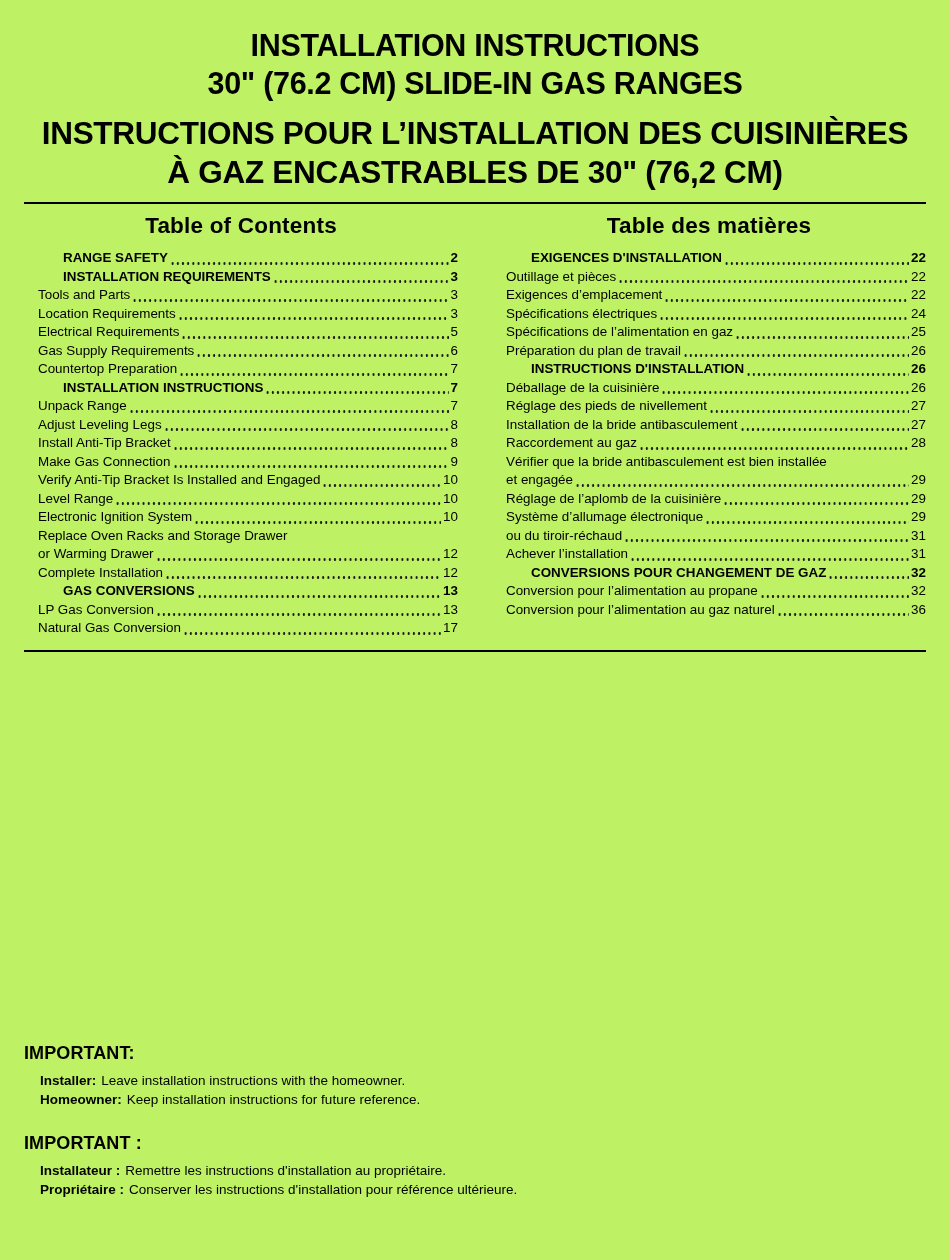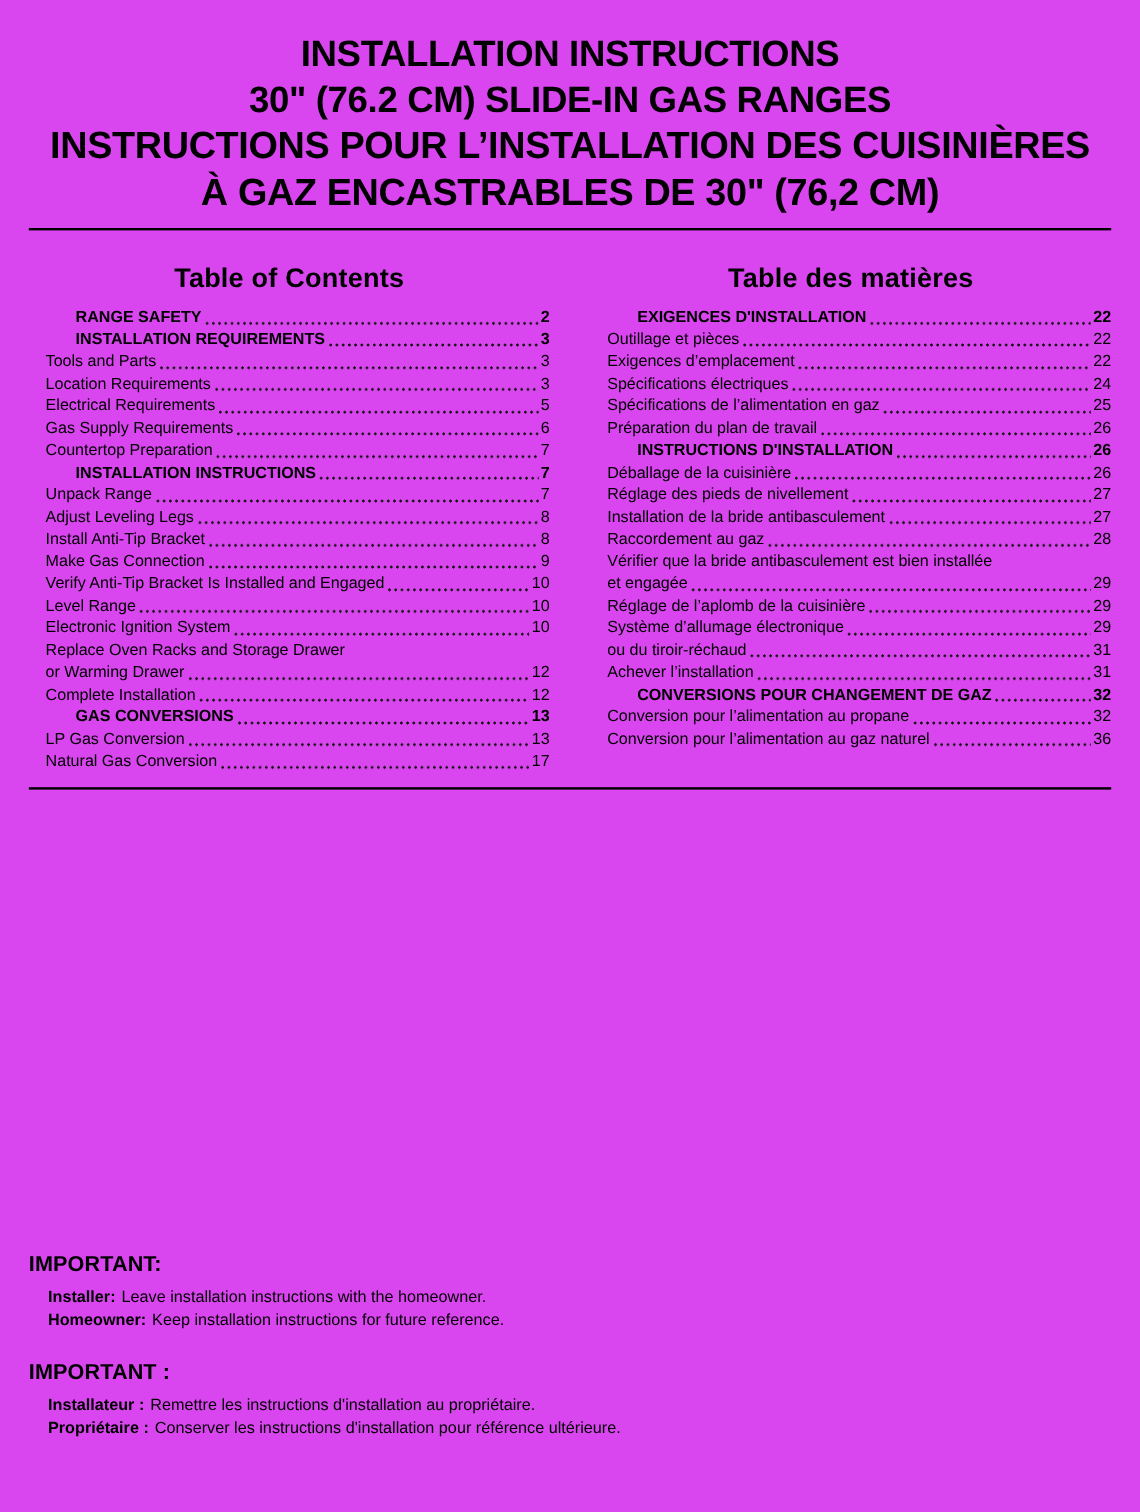--- a/index.html
+++ b/index.html
@@ -1,45 +1,45 @@
 <!DOCTYPE html>
 <html><head>
 <meta charset="utf-8">
 <style>
   html, body { margin: 0; padding: 0; background: #ffffff; }
   .page {
     width: 950px; height: 1260px;
     position: relative;
-    background: #d946ef;
+    background: #bef264;
     color: #000;
     font-family: "Liberation Sans", sans-serif;
     overflow: hidden;
   }
   .title-block {
     padding-top: 26px;
     text-align: center;
     font-weight: bold;
     letter-spacing: -0.3px;
   }
   .title-en { font-size: 30.5px; line-height: 38px; }
-  .title-fr { font-size: 31.5px; line-height: 39px; }
+  .title-fr { font-size: 31.5px; line-height: 39px; margin-top: 12px; }
   .rule { height: 2px; background: #000; margin: 0 24px; }
   .rule-top { margin-top: 10px; }
   .toc-wrap {
     display: flex;
     gap: 34px;
     padding: 6px 24px 12px 24px;
   }
   .toc-col { flex: 1; min-width: 0; }
   .toc-title {
     text-align: center;
     font-size: 22.5px;
     font-weight: bold;
     letter-spacing: 0.2px;
-    margin: 21px 0 10px 0;
+    margin: 3px 0 10px 0;
   }
   .toc-row {
     display: flex;
     font-size: 13.4px;
     line-height: 18.5px;
     padding-left: 39px;
   }
   .toc-row.toc-bold { font-weight: bold; }
   .toc-row.toc-indent { padding-left: 14px; }
   .toc-label { white-space: nowrap; }

